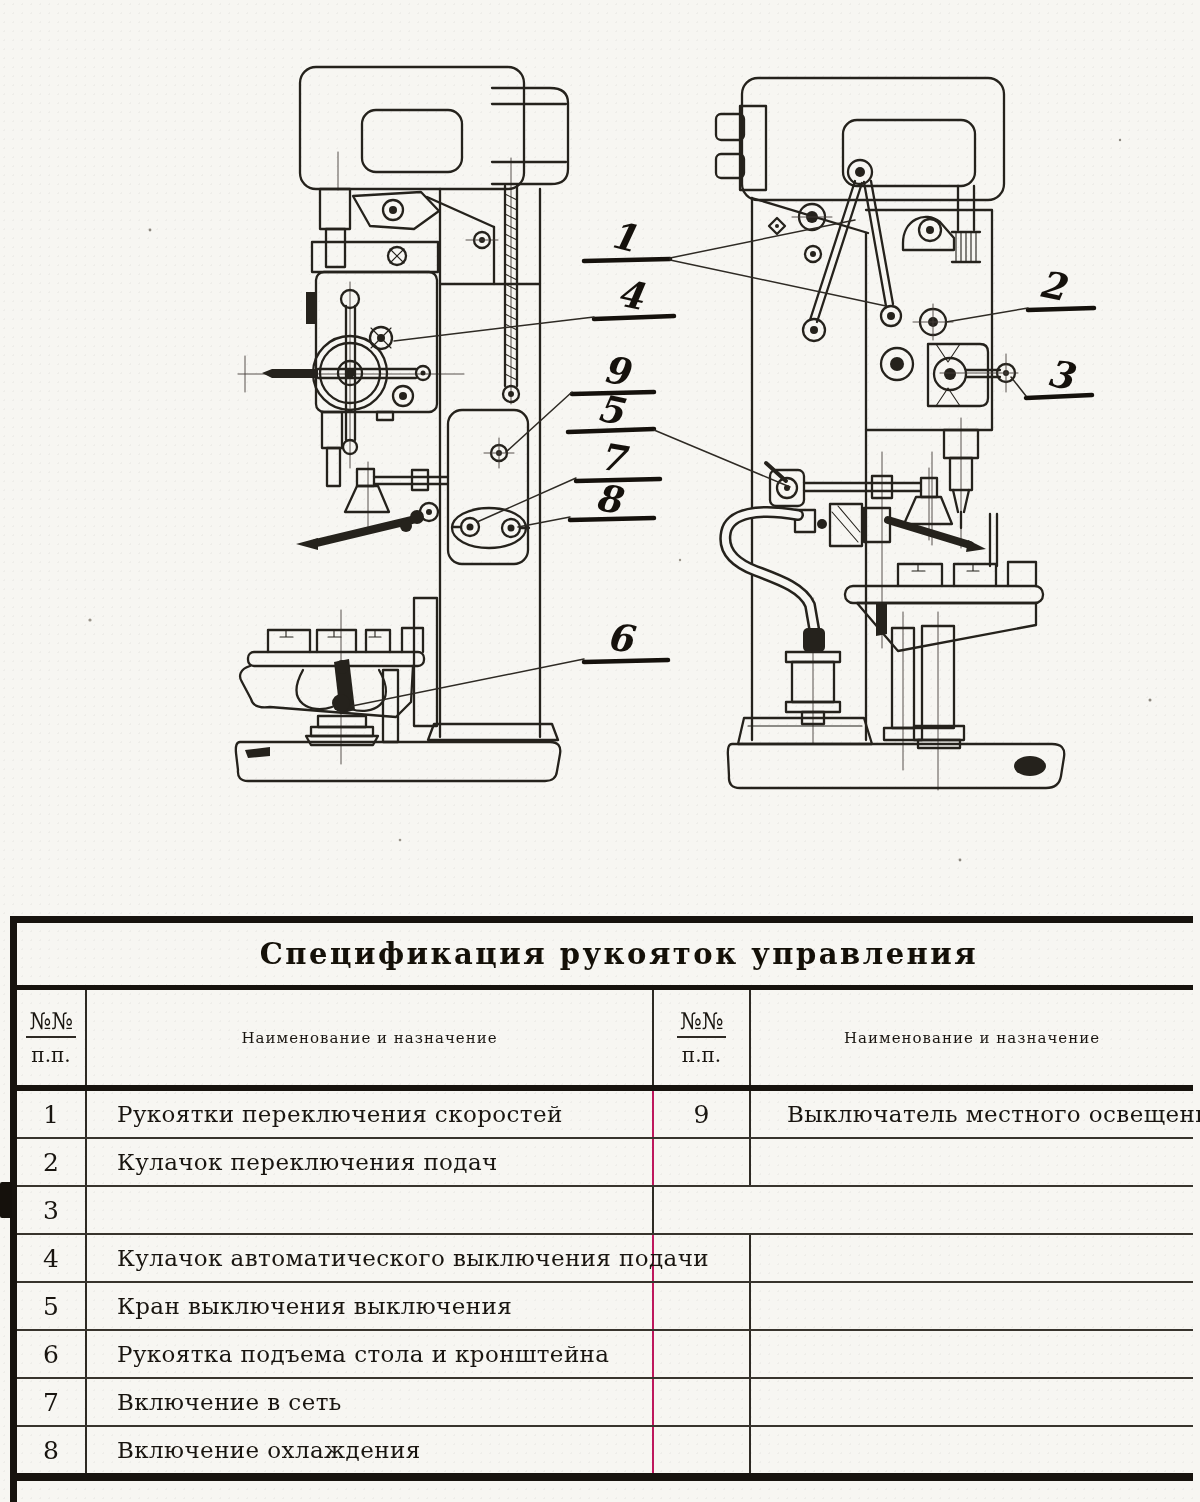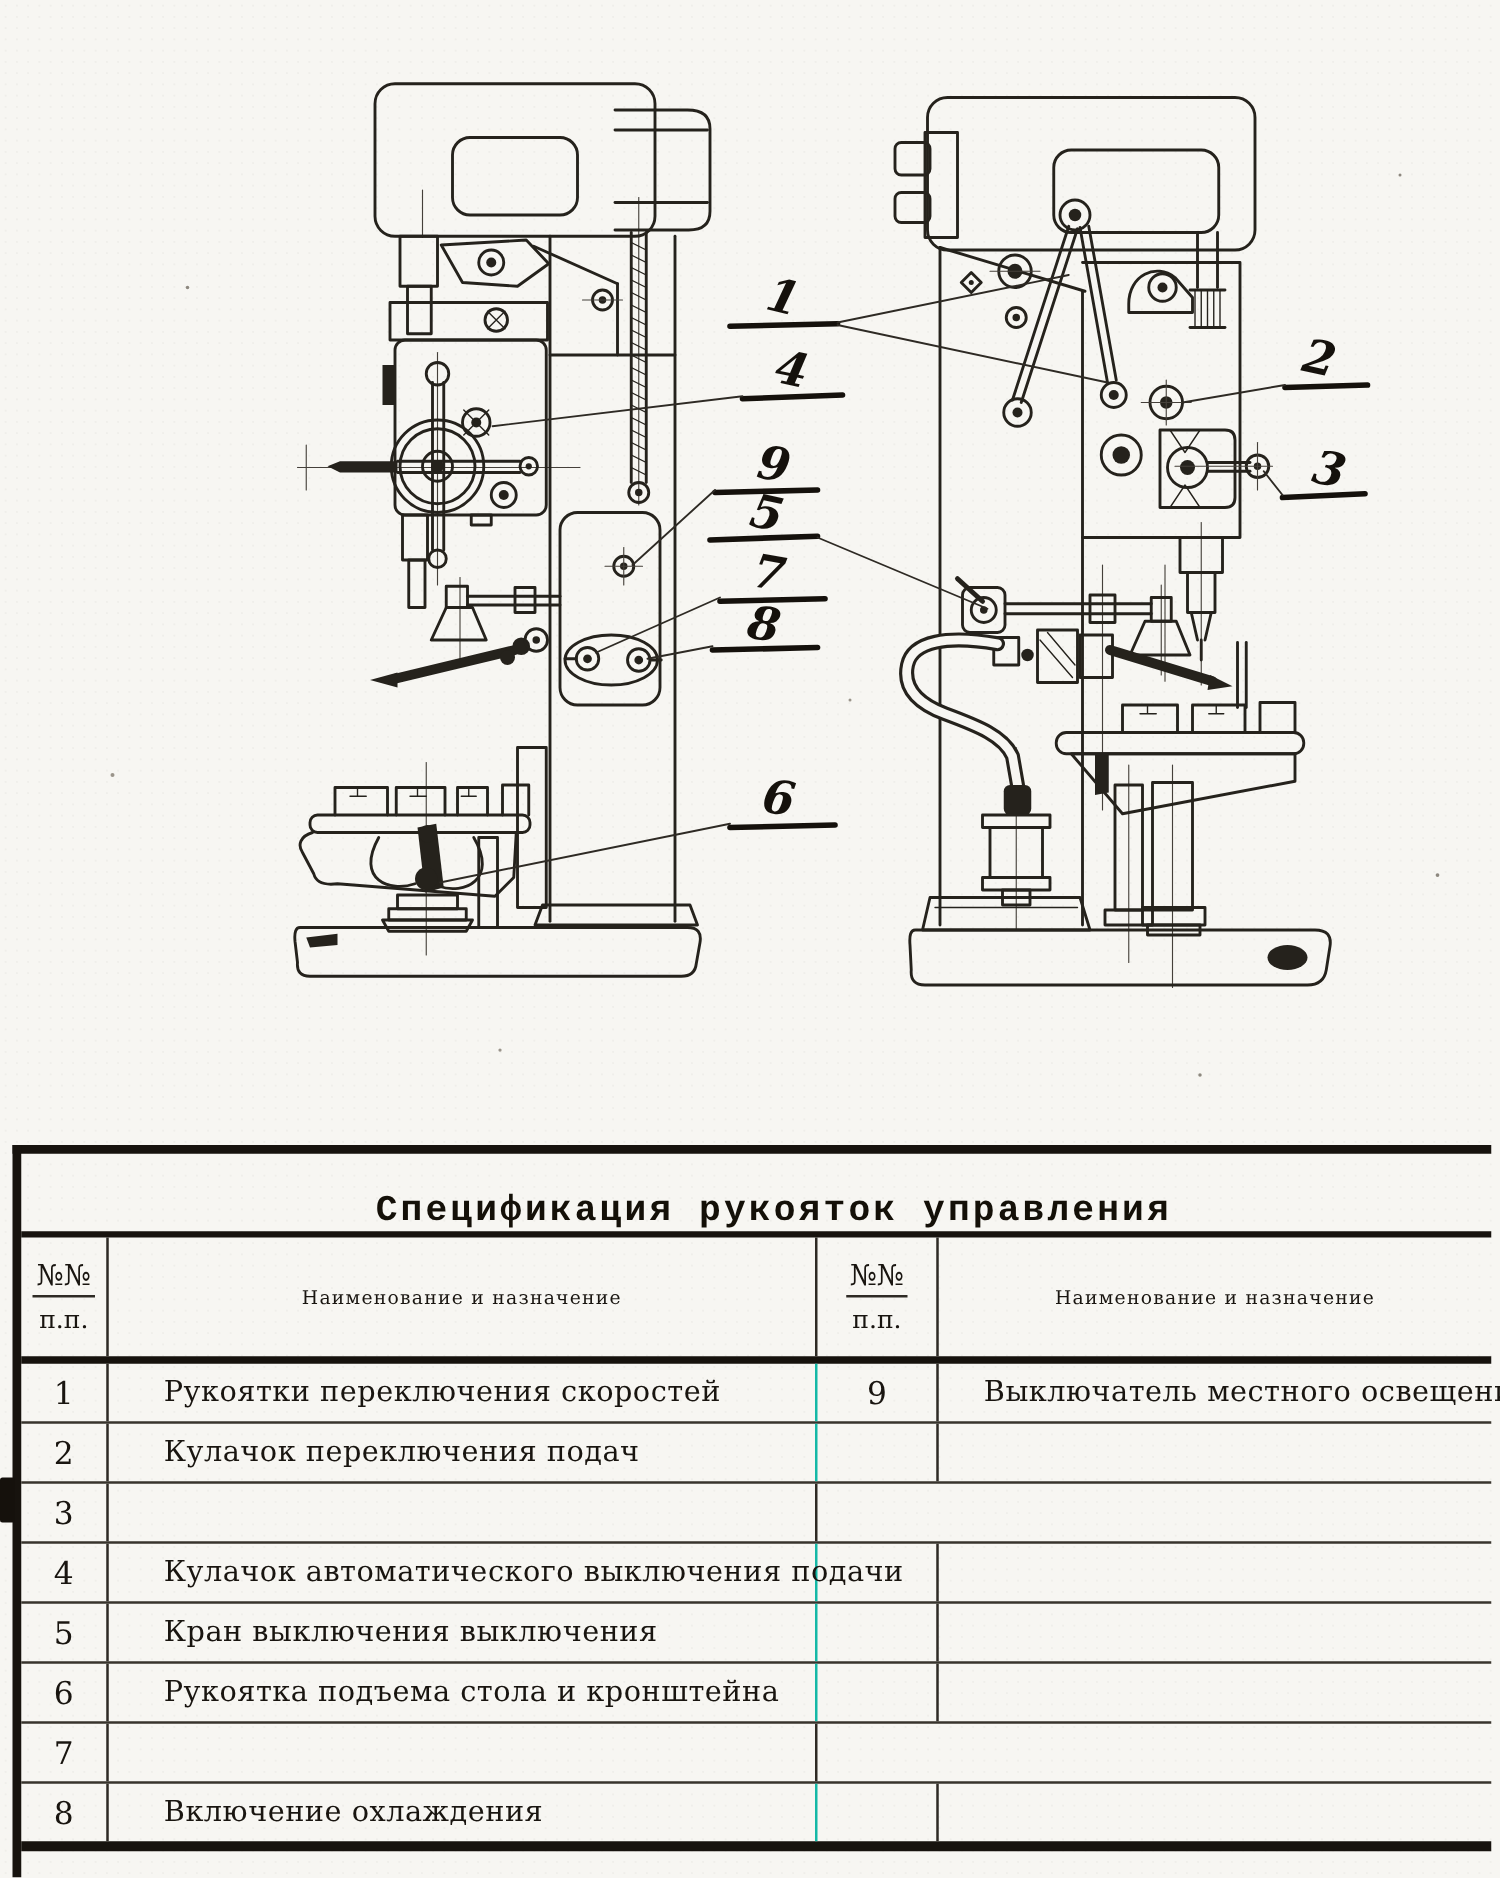--- a/index.html
+++ b/index.html
@@ -28,33 +28,33 @@
   .callout-u{stroke:#15110c;stroke-width:4.5px;stroke-linecap:round;}
   .leader{stroke:#2e2a24;stroke-width:1.5px;fill:none;}
 
   
   .spec{
     position:absolute;left:10px;top:916px;width:1183px;height:586px;
     box-sizing:border-box;
     border-top:7px solid var(--rule);
     border-left:7px solid var(--rule);
   }
-  .title-row{height:62px;border-bottom:5px solid var(--rule);display:flex;align-items:flex-end;justify-content:center;font-family:Liberation Mono, monospace;}
+  .title-row{height:62px;border-bottom:5px solid var(--rule);display:flex;align-items:center;justify-content:center;}
   .title{font-weight:700;font-size:29px;letter-spacing:2.5px;transform:translateX(14px);color:#141008;}
   .grid{display:grid;grid-template-columns:70px 567px 97px 1fr;}
   .hrow{height:95px;border-bottom:6px solid var(--rule);}
   .hcell{border-right:2px solid #2e2a24;display:flex;flex-direction:column;align-items:center;justify-content:center;gap:5px;}
   .hcell.end{border-right:0;}
   .hname{font-size:15px;letter-spacing:1px;}
   .no-top{font-size:23px;border-bottom:2px solid #2e2a24;padding:0 3px 2px;}
   .no-bot{font-size:20px;}
   .drow{height:46px;border-bottom:2px solid #38342d;}
   .drow.last{border-bottom:8px solid var(--rule);}
   .cnum{border-right:2px solid #2e2a24;display:flex;align-items:center;justify-content:center;font-size:25px;}
-  .cname{border-right:2px solid #14b8a6;display:flex;align-items:center;padding-left:44px;font-size:23px;letter-spacing:.4px;white-space:nowrap;}
+  .cname{border-right:2px solid #be185d;display:flex;align-items:center;padding-left:30px;font-size:23px;letter-spacing:.4px;white-space:nowrap;}
   .cname.end{border-right:0;padding-left:36px;}
   .margin-mark{position:absolute;left:0;top:1182px;width:12px;height:36px;background:#15110c;border-radius:2px;}
 </style>
 </head>
 <body>
 
 <svg width="1200" height="916" viewBox="0 0 1200 916">
   <g stroke="#25221c" stroke-width="2.3" fill="none" stroke-linecap="round" stroke-linejoin="round">
 
     <g>
@@ -413,20 +413,21 @@
     <div class="cname end"></div>
   </div>
   <div class="grid drow">
     <div class="cnum">6</div>
     <div class="cname">Рукоятка подъема стола и кронштейна</div>
     <div class="cnum"></div>
     <div class="cname end"></div>
   </div>
   <div class="grid drow">
     <div class="cnum">7</div>
+    <div class="cname">Включение в сеть</div>
     <div class="cnum"></div>
     <div class="cname end"></div>
   </div>
   <div class="grid drow last">
     <div class="cnum">8</div>
     <div class="cname">Включение охлаждения</div>
     <div class="cnum"></div>
     <div class="cname end"></div>
   </div>
 </div>

